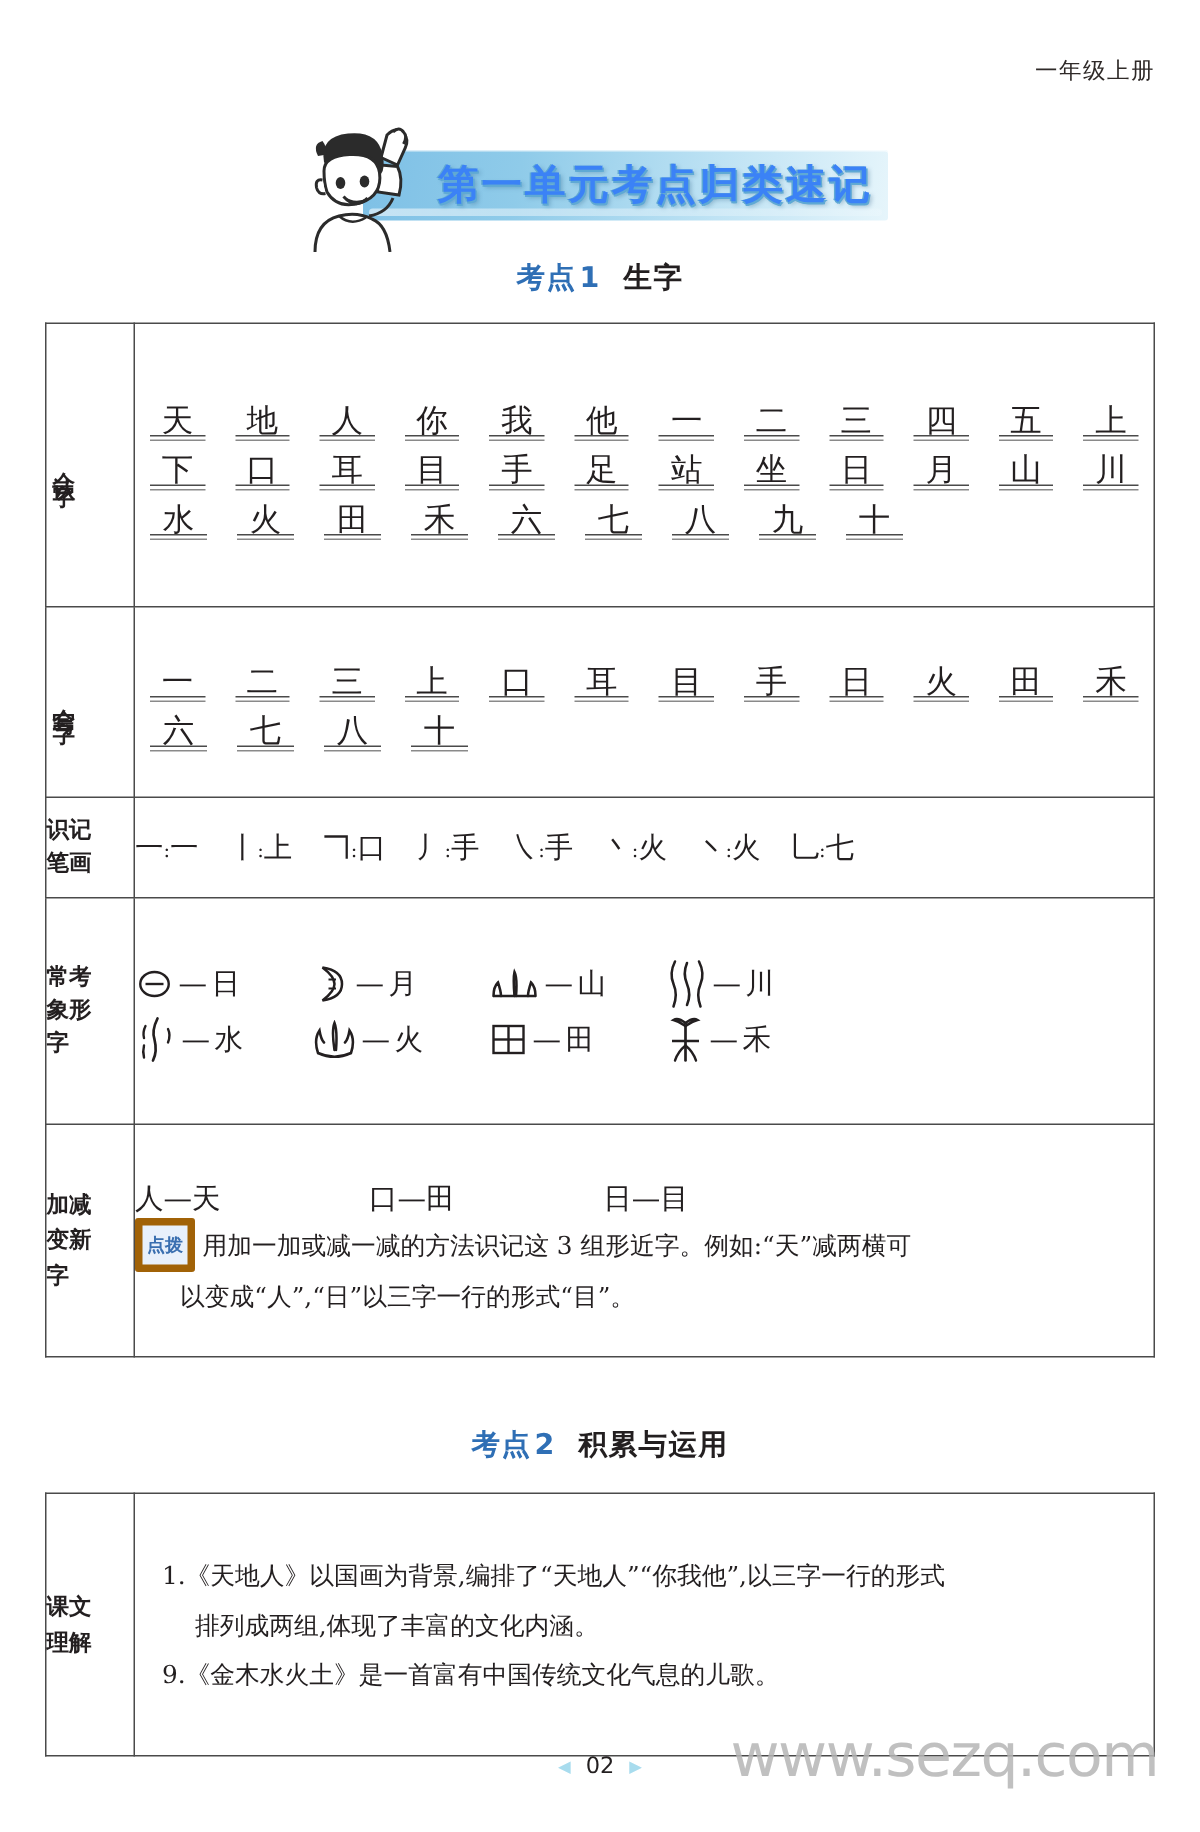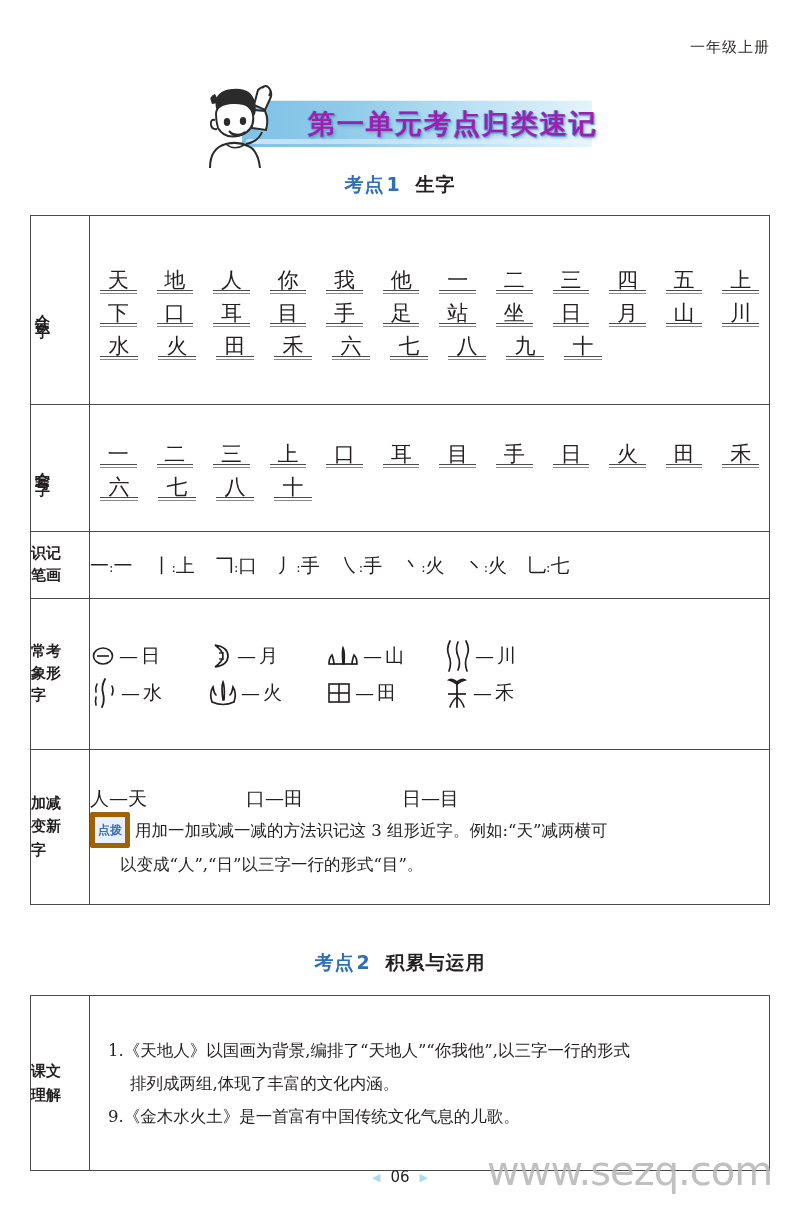--- a/index.html
+++ b/index.html
@@ -28,26 +28,25 @@
     box-shadow:0 1px 0 rgba(255,255,255,.7) inset;
   }
   .banner-bar::after{
     content:"";position:absolute;left:4px;right:4px;bottom:3px;height:5px;
     background:linear-gradient(90deg,rgba(255,255,255,.55),rgba(255,255,255,.15));
     border-radius:3px;
   }
   .banner-title{
     position:absolute;left:96px;top:22px;width:300px;height:40px;
     line-height:40px;
-    font-size:27px;font-weight:bold;color:#a21caf;
+    font-size:27px;font-weight:bold;color:#3b82f6;
     letter-spacing:2px;
     text-shadow:1px 1px 0 #5fa9d4, -1px 0 0 #5fa9d4, 0 1px 0 #5fa9d4,
                 2px 2px 3px rgba(40,90,130,.35);
     white-space:nowrap;
-    margin-left:16px;
   }
   
   .mascot{position:absolute;left:0;top:0;width:96px;height:86px;}
 
   
   .sec-title{
     position:absolute;left:0;width:800px;text-align:center;
     font-size:19px;font-weight:bold;white-space:nowrap;
   }
   .sec-title .kno{color:#2f6fb5;letter-spacing:1px;}
@@ -404,16 +403,16 @@
           <span style="display:block;">9.《金木水火土》是一首富有中国传统文化气息的儿歌。</span>
         </div>
       </td>
     </tr>
   </tbody>
     </table>
 
   <div class="watermark">www.sezq.com</div>
 
   <div class="footer">
-    <span class="arw">◀</span><span>06</span><span class="arw">▶</span>
+    <span class="arw">◀</span><span>02</span><span class="arw">▶</span>
   </div>
 
 </div>
 
 </body></html>

